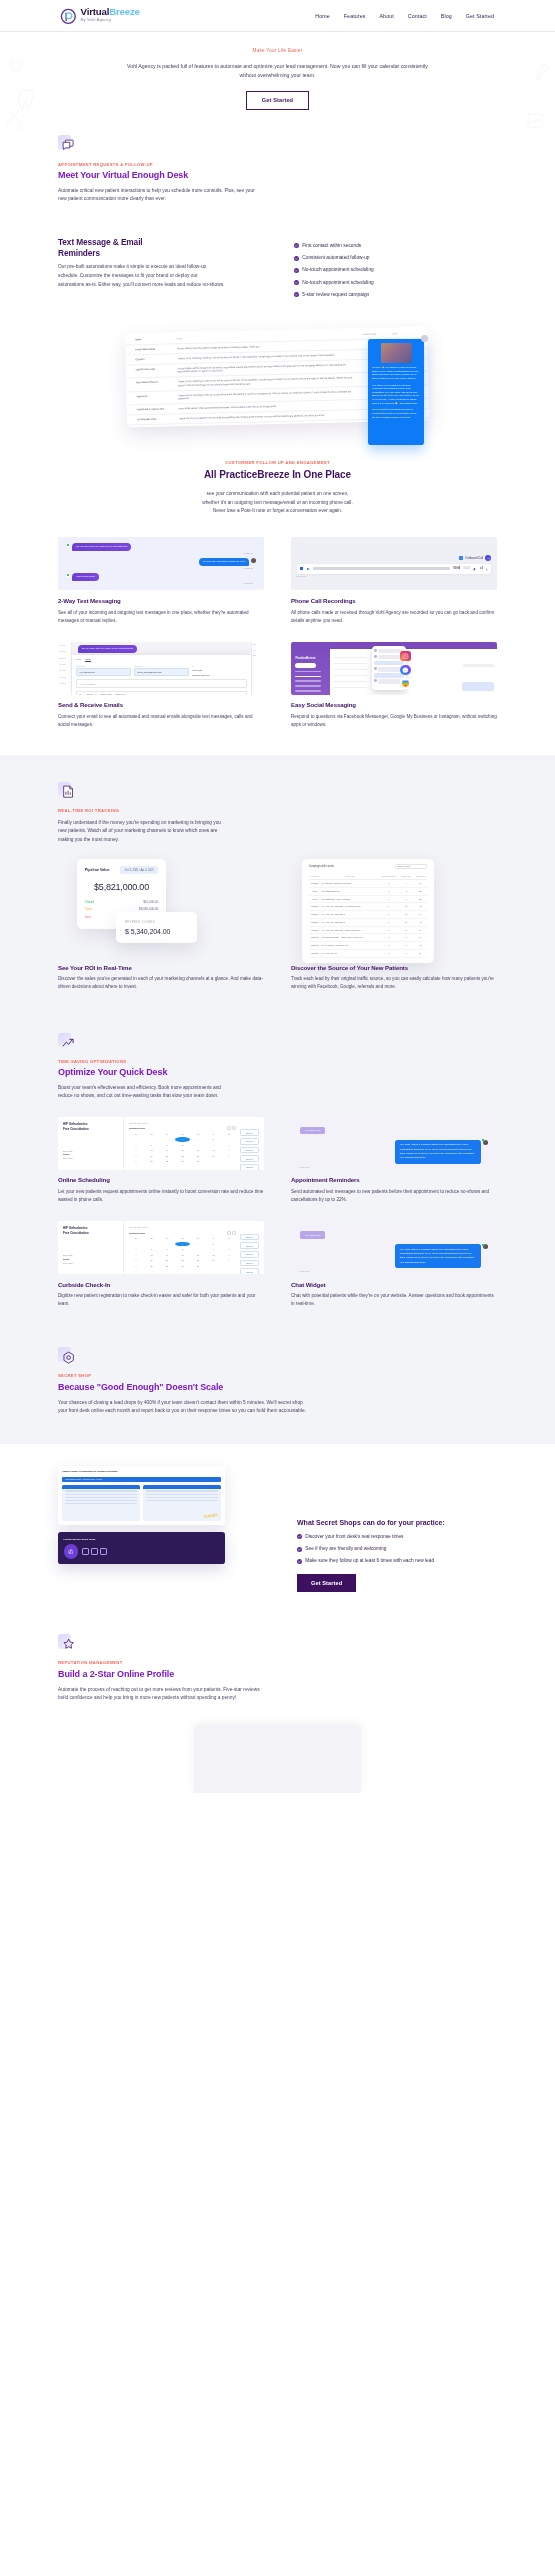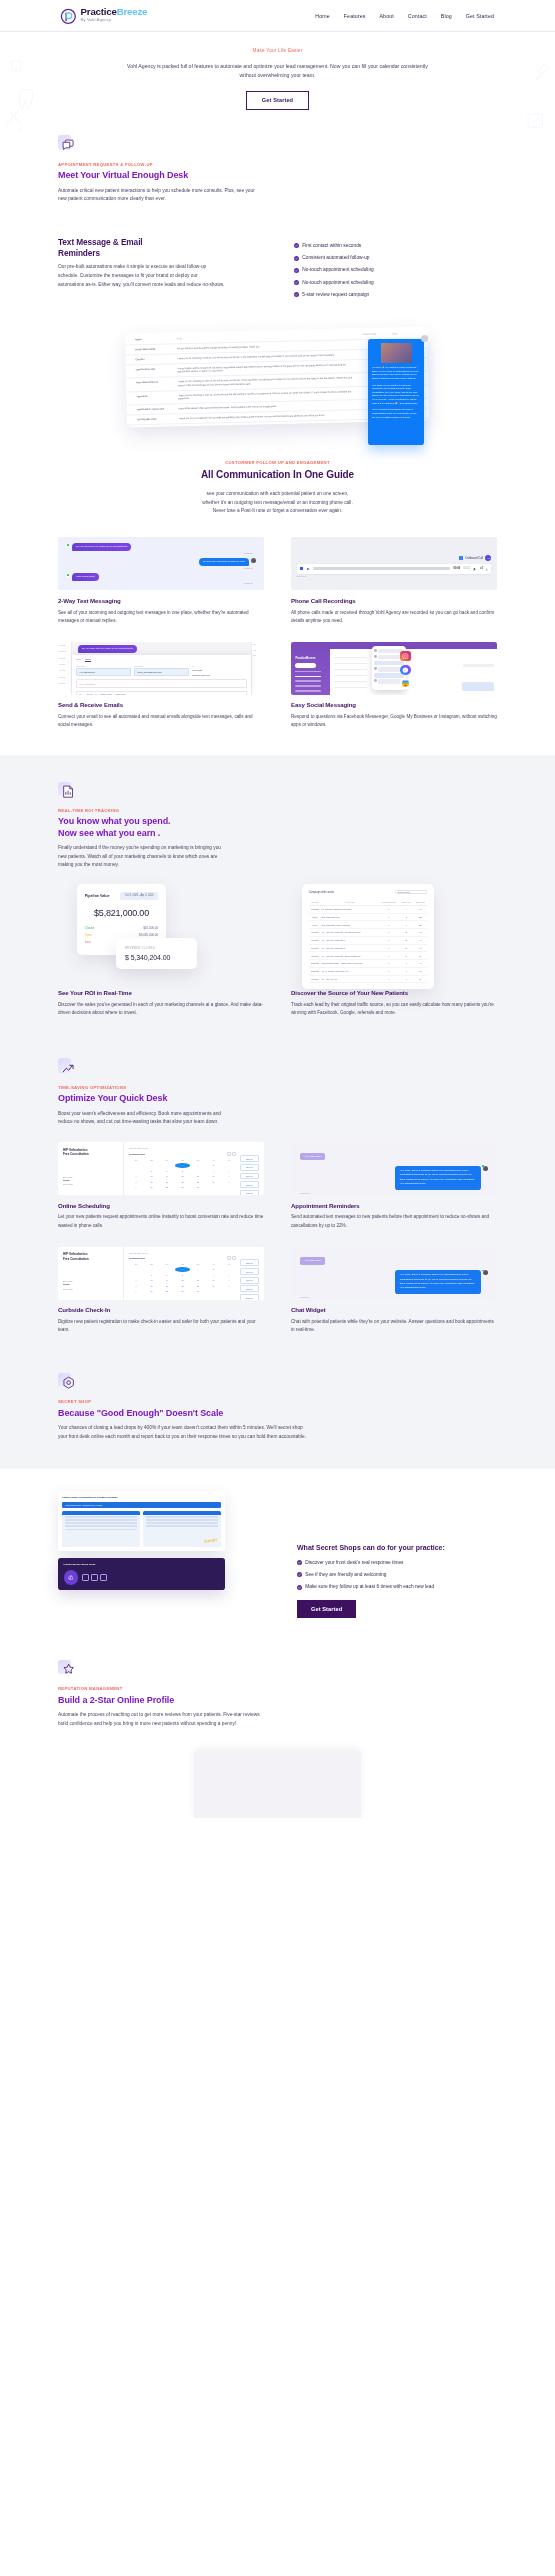--- a/index.html
+++ b/index.html
@@ -342,21 +342,21 @@
     <div class="logo-wrap">
       <span class="logo-mark">
         <svg viewBox="0 0 30 30" width="16.7" height="16.7">
           <circle cx="15" cy="15" r="12.5" fill="none" stroke="#5b2c9e" stroke-width="2.4"></circle>
           <path d="M11 9.5 v13" stroke="#5b2c9e" stroke-width="2.4" fill="none" stroke-linecap="round"></path>
           <circle cx="16" cy="14" r="5.2" fill="none" stroke="#63c4f2" stroke-width="2.2"></circle>
         </svg>
       </span>
       <span class="logo-text-block">
         <span class="logo-title">
-          <span class="w1">Practice</span><span class="w2">Breeze</span>
+          <span class="w1">Virtual</span><span class="w2">Breeze</span>
         </span>
         <span class="logo-sub">By Vohl Agency</span>
       </span>
     </div>
     <nav class="nav">
       <a href="#">Home</a>
       <a href="#">Features</a>
       <a href="#">About</a>
       <a href="#">Contact</a>
       <a href="#">Blog</a>
@@ -548,21 +548,21 @@
       <span class="ov-dot"></span>
       <div class="ph"></div>
       <p>Hey there 👋 We wanted to reach out and say thank you very much for participating in our Free Braces Giveaway! Our winner, Jessica, is very thrilled to start her new smile journey with us!</p>
       <p>As a thank you, we wanted to extend 50 vouchers to get a FREE Complete Smile Consultation, an X-Ray Scan AND $1,000 OFF Braces over the next week! I can reserve one for you if you'd like. I don't expect these to last as many &amp; text "YES PLZ" 😊 - Behl Orthodontics</p>
       <p>*We've adopted text message as a form of communication but if you don't want to receive any more messages please let us know.</p>
     </div>
   </div>
 
   <div style="padding:27px 0 13.3px;text-align:center">
     <div class="fb-eyebrow" style="margin-bottom:3.3px">CUSTORMER FOLLOW UP AND ENGAGEMENT</div>
-    <div class="sec-title" style="font-size:10px">All Communication In One Guide</div>
+    <div class="sec-title" style="font-size:10px">All PracticeBreeze In One Place</div>
     <div style="font-size:4.8px;line-height:1.85;color:#4c4263;margin-top:7.8px">
       <span>see your communication with each potential patient on one screen,</span><br>
       <span>whether it's an outgoing text message/email or an incoming phone call.</span><br>
       <span>Never lose a Post-It note or forget a conversation ever again.</span>
     </div>
   </div>
 
   <div class="wrap" style="padding:7.8px 0 25.5px">
     <div class="cardgrid">
 
@@ -762,24 +762,20 @@
     <div class="wrap" style="padding:27px 0 5.6px">
       <div class="fb-icon">
         <span class="sq"></span>
         <svg width="12.2" height="13.3" viewBox="0 0 22 24">
           <path d="M3 2h11l5 5v15H3z" fill="#fff" stroke="#3f1163" stroke-width="1.4" stroke-linejoin="round"></path>
           <path d="M14 2v5h5" fill="none" stroke="#3f1163" stroke-width="1.4"></path>
           <path d="M7 17v-4M11 17v-6M15 17v-3" stroke="#3f1163" stroke-width="1.4" stroke-linecap="round"></path>
         </svg>
       </div>
       <div class="fb-eyebrow">REAL-TIME ROI TRACKING</div>
-      <div class="fb-title">
-        <span>You know what you spend.</span><br>
-        <span>Now see what you earn .</span>
-      </div>
       <div class="fb-desc" style="max-width:167px">Finally understand if the money you're spending on marketing is bringing you new patients. Watch all of your marketing channels to know which ones are making you the most money.</div>
     </div>
 
     <div class="wrap" style="padding:5.6px 0 24.4px">
       <div class="cardgrid" style="row-gap:0">
 
         <div>
           <div class="pipelinebox">
             <div class="pipe-card">
               <div class="pipe-head">

